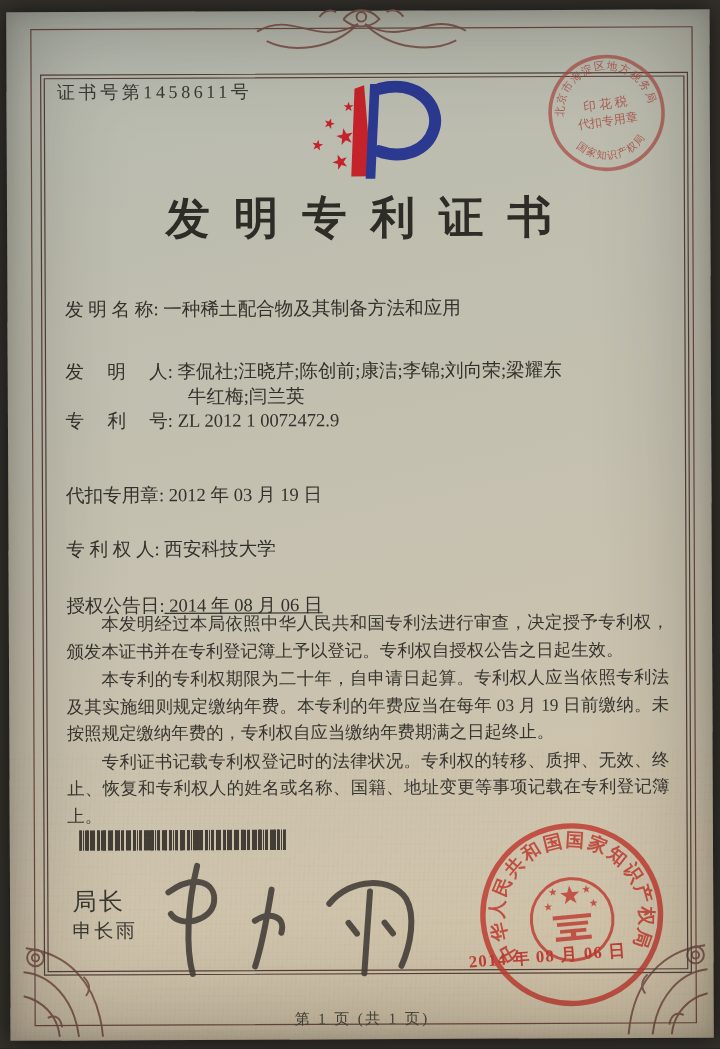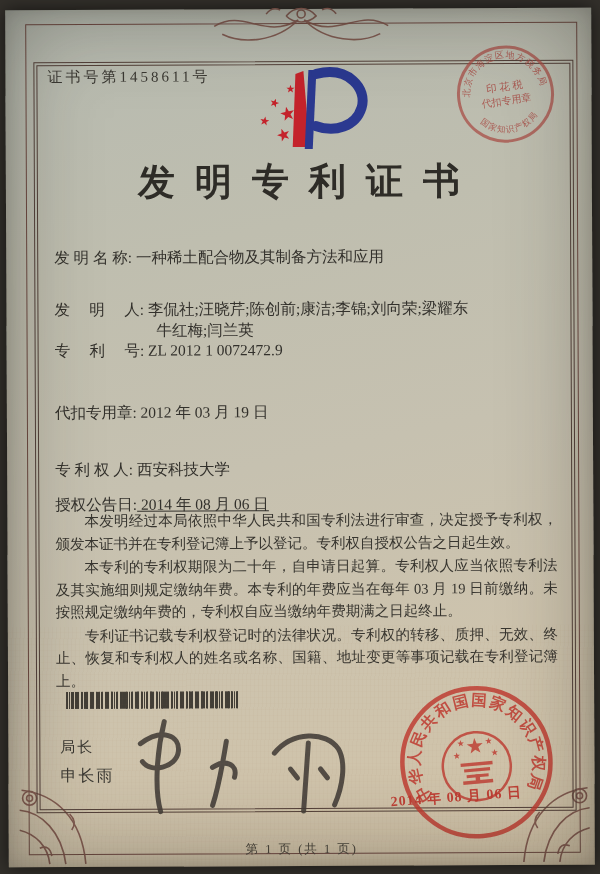--- a/index.html
+++ b/index.html
@@ -34,21 +34,21 @@
   .inventors-wrap{position:absolute;left:0;}
   .inv2{margin-left:102px;}
   .bodytext{left:48px;top:500px;width:502px;font-size:14.5px;line-height:22.5px;
          text-align:justify;color:#37352f;}
   .bodytext p{margin:0 0 1px 0;text-indent:2em;}
   .barcode{left:58px;top:682px;width:172px;height:17px;
          background-image:repeating-linear-gradient(90deg,#2a2722 0 2px,transparent 2px 5px),
            repeating-linear-gradient(90deg,#2a2722 0 1px,transparent 1px 3px),
            repeating-linear-gradient(90deg,transparent 0 6px,#2a2722 6px 8px,transparent 8px 13px);
          opacity:.85;}
-  .director-label{left:52px;top:728px;font-size:15px;letter-spacing:2px;color:#3a3832;
+  .director-label{left:52px;top:728px;font-size:20px;letter-spacing:2px;color:#3a3832;
          font-family:Liberation Mono, monospace;}
   .director-name{left:52px;top:756px;font-size:16px;letter-spacing:2px;color:#3a3832;
          font-family:Liberation Serif, serif;}
   .signature{left:118px;top:706px;}
   .big-seal{left:388px;top:674px;transform:rotate(-5deg);opacity:.92;}
   .seal-date{left:382px;top:780px;font-size:14px;font-weight:bold;color:#bf3a30;
          letter-spacing:1px;transform:rotate(-4deg);opacity:.95;}
   .footer{left:0;right:0;top:832px;text-align:center;font-size:12.5px;letter-spacing:2px;color:#4a453c;}
   svg{display:block;}
 </style>
@@ -141,21 +141,21 @@
         <div class="inv2">牛红梅;闫兰英</div>
       </div>
       <div class="frow" style="top:93px;">
         <span class="lab">专　 利　 号:</span>
         <span>ZL 2012 1 0072472.9</span>
       </div>
       <div class="frow" style="top:155px;">
         <span class="lab">代扣专用章:</span>
         <span>2012 年 03 月 19 日</span>
       </div>
-      <div class="frow" style="top:200px;margin-top:12px;">
+      <div class="frow" style="top:200px;">
         <span class="lab">专 利 权 人:</span>
         <span>西安科技大学</span>
       </div>
       <div class="frow" style="top:247px;text-decoration:underline;">
         <span class="lab">授权公告日:</span>
         <span>2014 年 08 月 06 日</span>
       </div>
     </div>
 
     <div class="abs bodytext">

